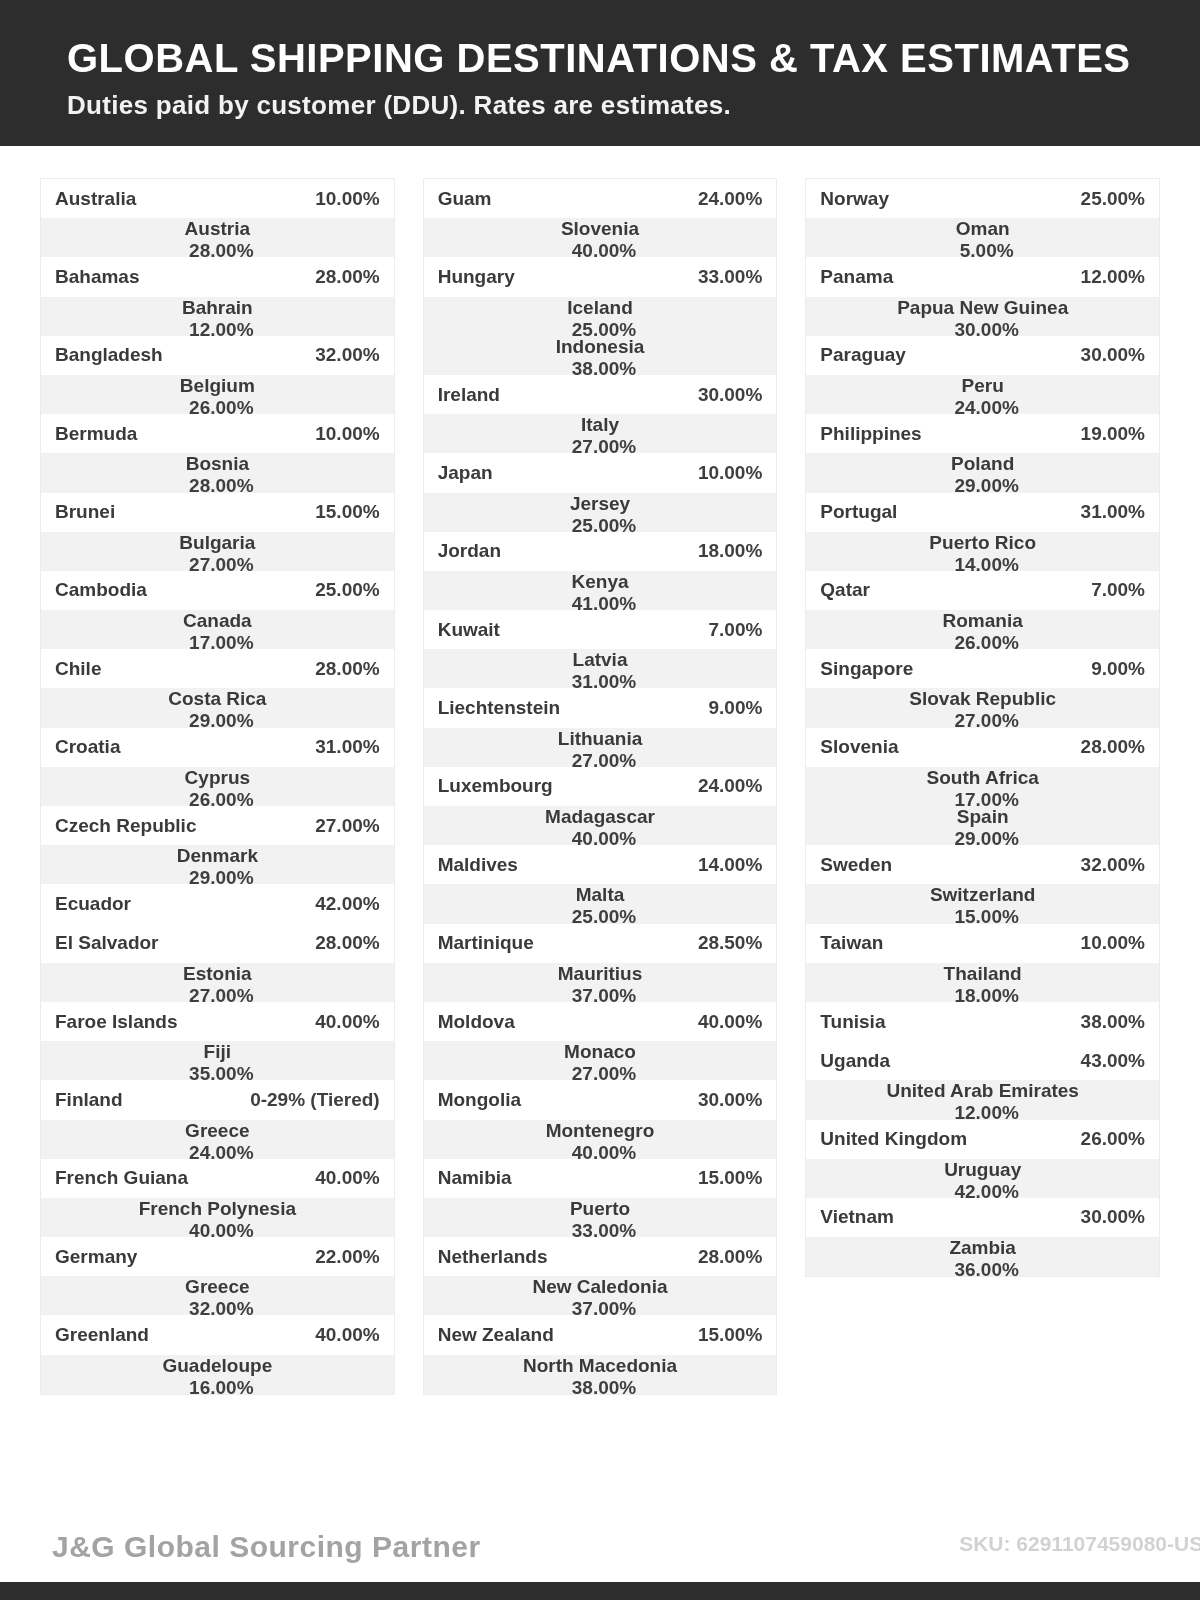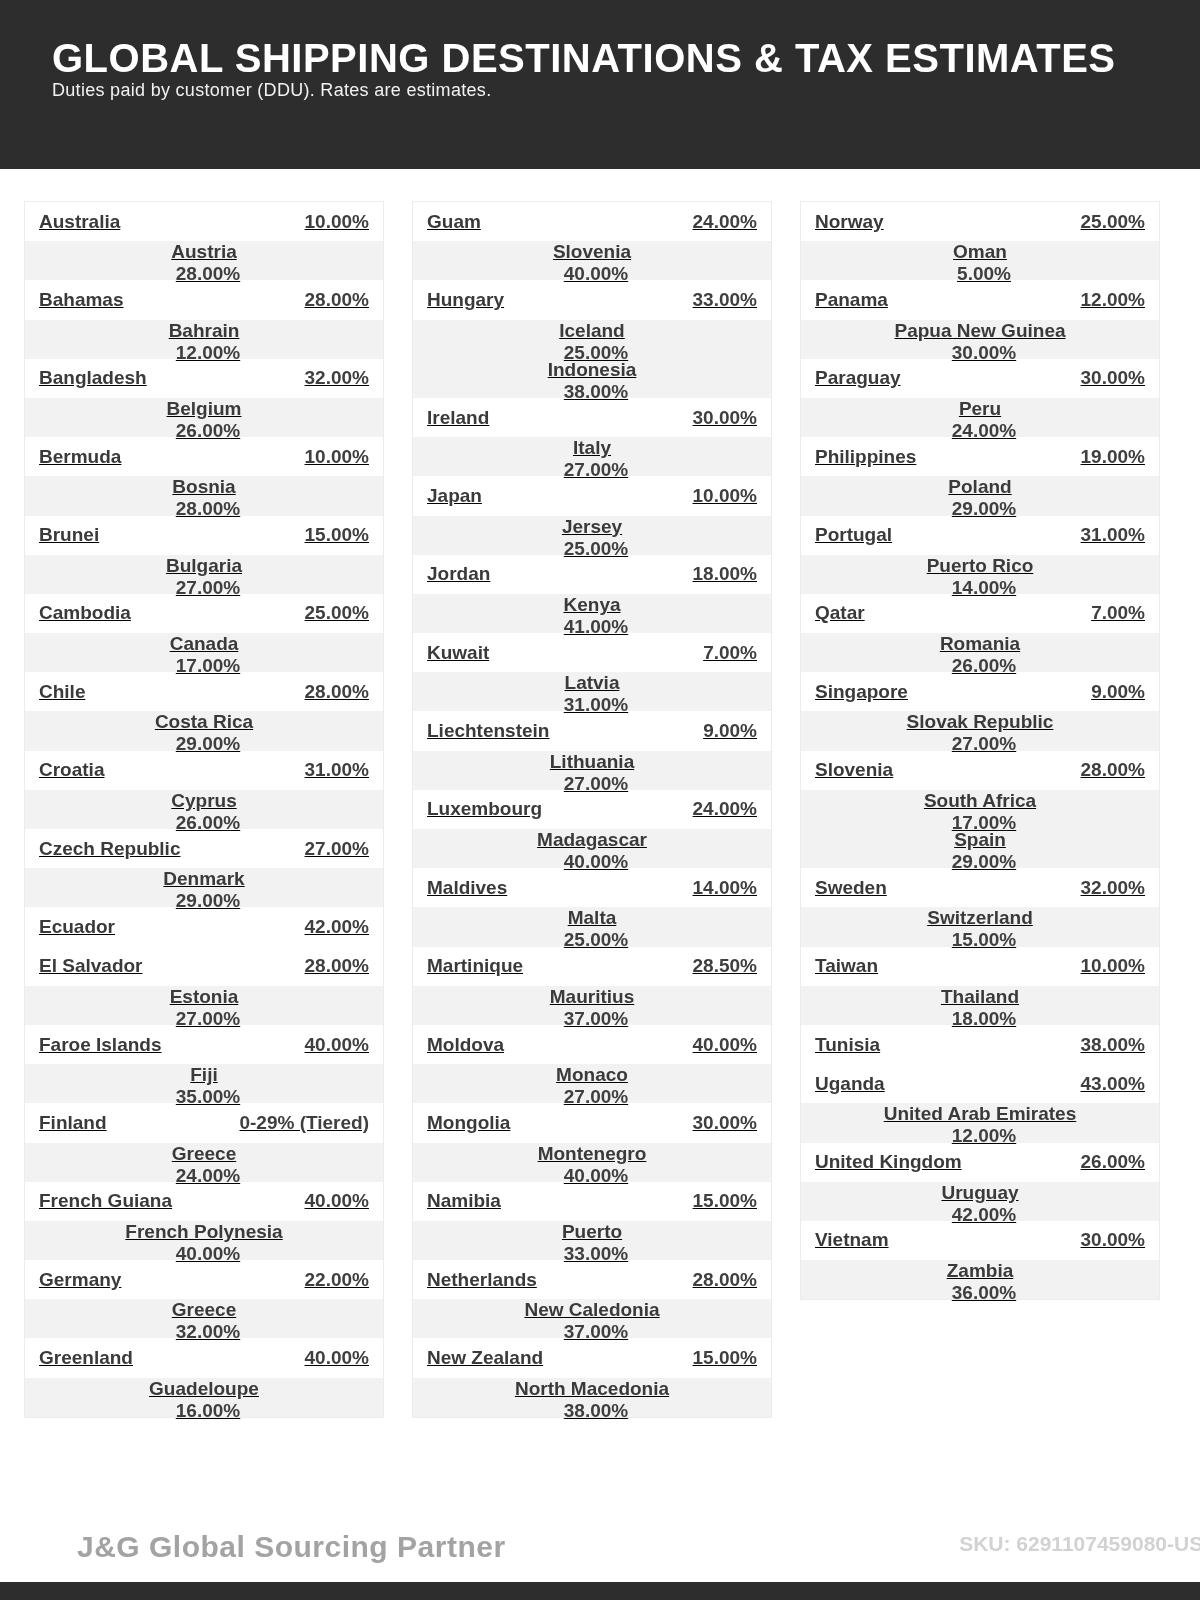--- a/index.html
+++ b/index.html
@@ -7,41 +7,41 @@
     width: 1200px;
     height: 1600px;
     background: #ffffff;
     font-family: "Liberation Sans", "DejaVu Sans", sans-serif;
     overflow: hidden;
     position: relative;
   }
   .header {
     background: #2d2d2d;
     color: #ffffff;
-    padding: 36px 52px 30px 52px;
-    height: 169px;
+    padding: 36px 52px 30px 67px;
+    height: 146px;
   }
   .header .title {
     font-size: 40px;
     font-weight: bold;
     letter-spacing: 0.5px;
     line-height: 1.1;
   }
   .header .subtitle {
-    font-size: 18px;
-    font-weight: normal;
+    margin-top: 10px;
+    font-size: 26px;
+    font-weight: bold;
     color: #f2f2f2;
     letter-spacing: 0.3px;
   }
   .table-area {
-    padding: 32px 40px 0 24px;
+    padding: 32px 40px 0 40px;
     display: flex;
     gap: 28px;
     align-items: flex-start;
-    text-decoration: underline;
   }
   .col {
     flex: 1;
     border: 1px solid #ececec;
     background: #ffffff;
   }
   .row {
     height: 39.2px;
     display: flex;
     justify-content: space-between;
@@ -62,21 +62,20 @@
     color: #3f3f3f;
     white-space: nowrap;
     margin-left: 8px;
   }
   .footer {
     position: absolute;
     left: 0;
     right: 0;
     bottom: 18px;
     height: 72px;
-    margin-left: 25px;
   }
   .brand {
     position: absolute;
     left: 52px;
     bottom: 18px;
     font-size: 30px;
     font-weight: bold;
     color: #a3a3a3;
     letter-spacing: 0.5px;
   }

